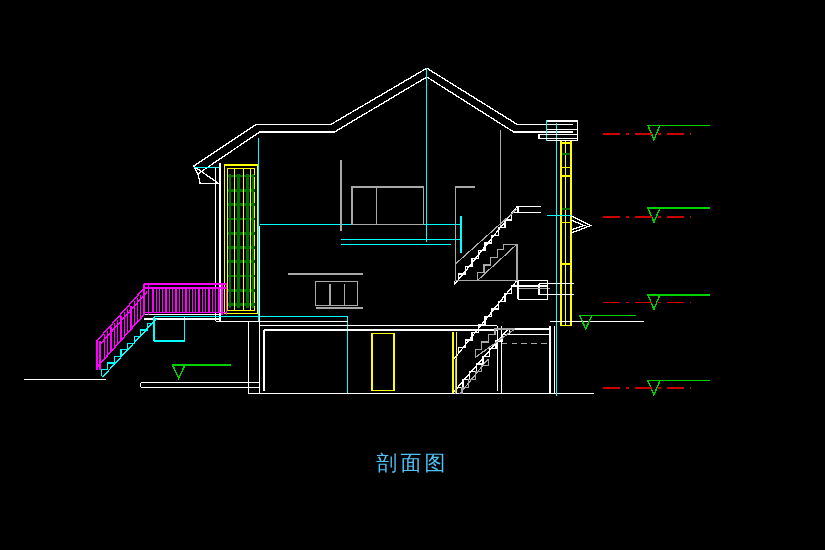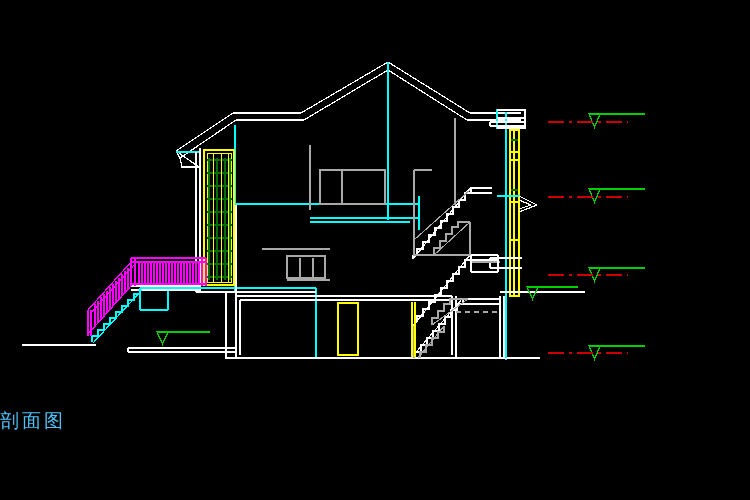--- a/index.html
+++ b/index.html
@@ -23,21 +23,21 @@
     position: absolute;
     top: 0;
     left: 0;
     display: block;
   }
   .drawing-title {
     position: absolute;
     left: 0;
     top: 408px;
     width: 750px;
-    text-align: left;
+    text-align: center;
     color: #4fc3f7;
     font-size: 19px;
     letter-spacing: 3px;
     font-family: "DejaVu Sans", sans-serif;
     user-select: none;
   }
 </style>
 </head>
 <body>
 

